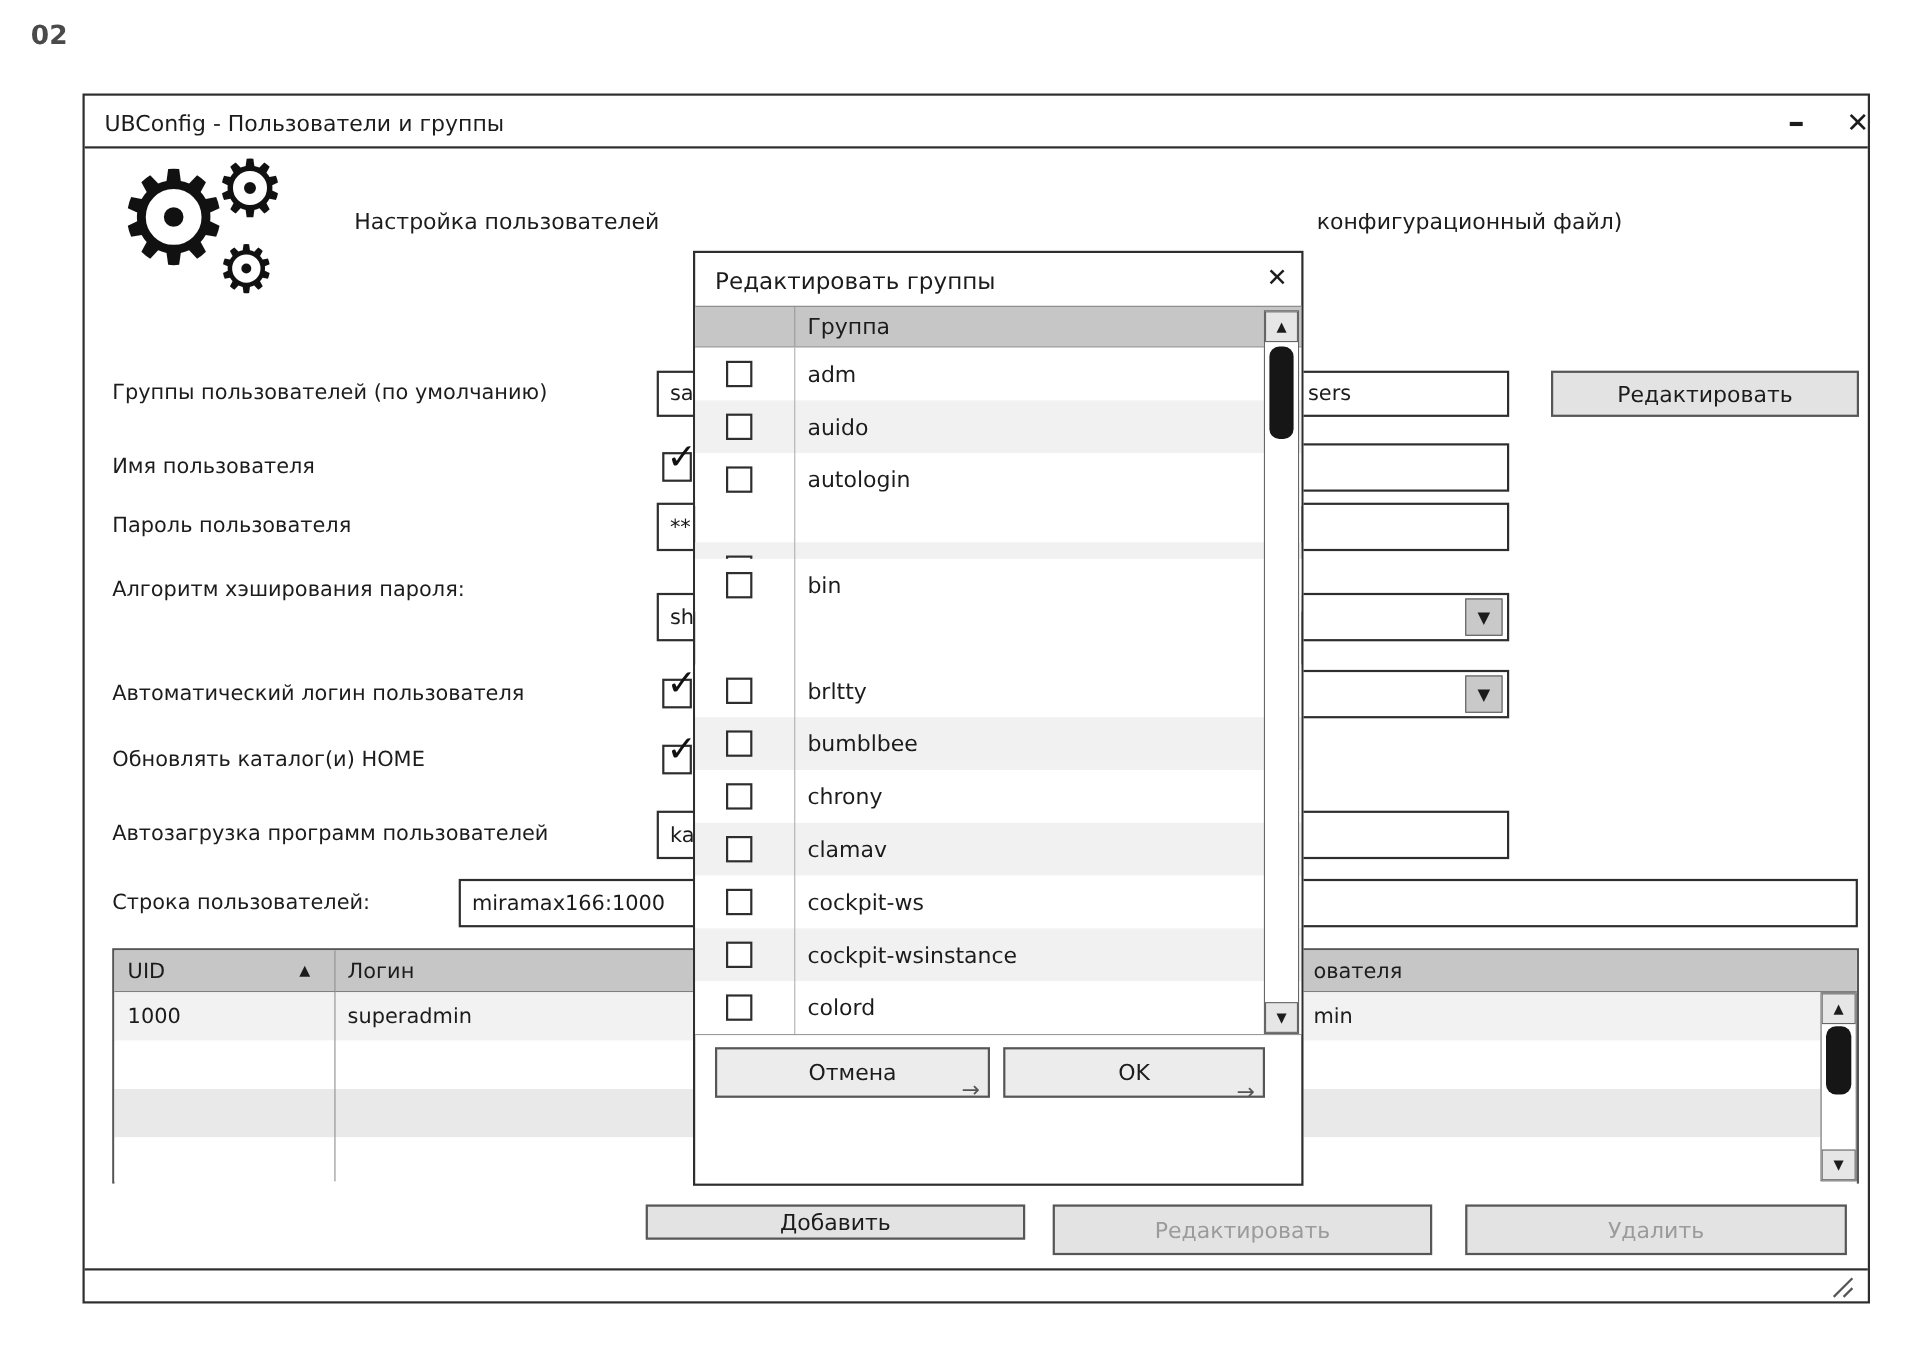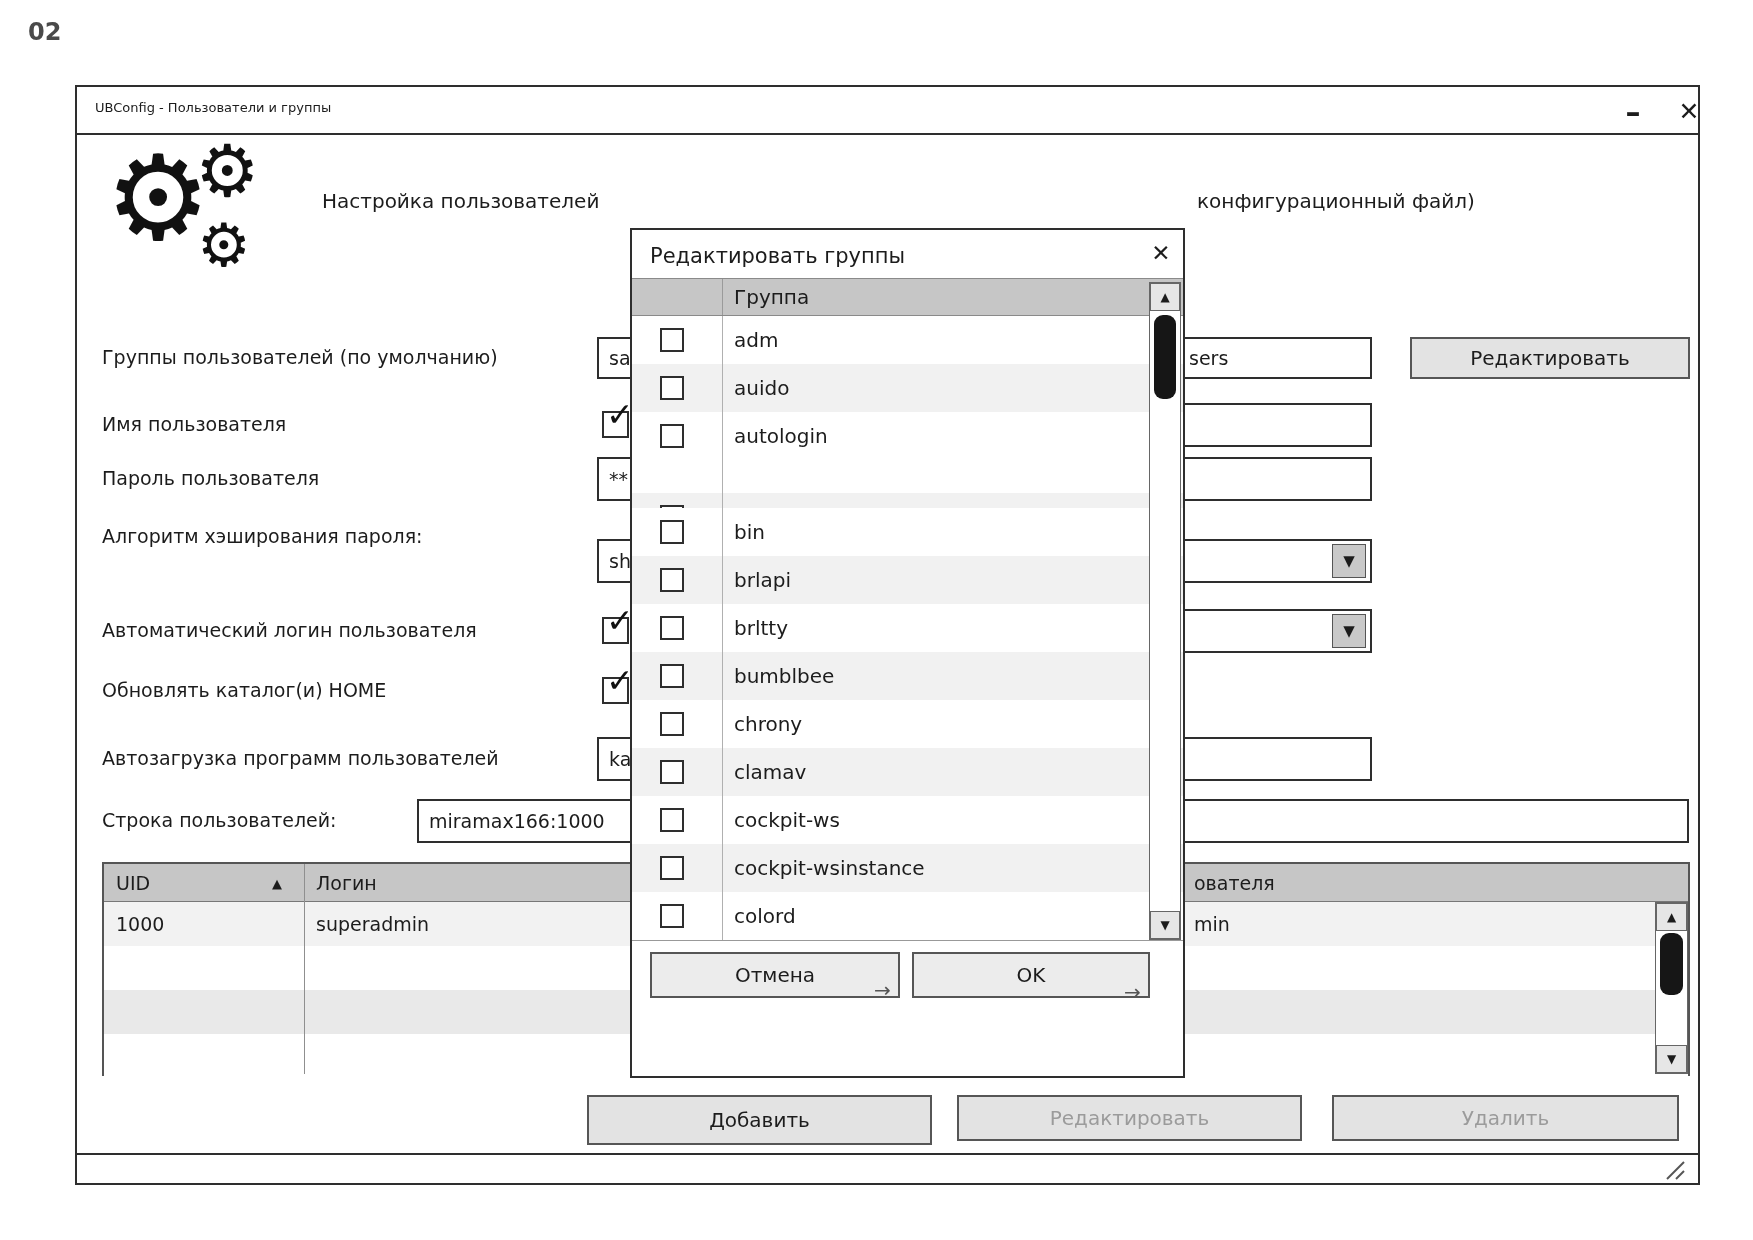--- a/index.html
+++ b/index.html
@@ -3,21 +3,21 @@
 <meta charset="utf-8">
 <style>
   * { margin:0; padding:0; box-sizing:border-box; }
   body { background:#fff; font-family:"DejaVu Sans", sans-serif; color:#1c1c1c; }
   .page { position:relative; width:1753px; height:1240px; background:#fff; overflow:hidden; }
   .abs { position:absolute; }
   .page-label { font-size:24px; font-weight:700; color:#4a4a4a; }
 
   .window { position:absolute; left:75px; top:85px; width:1625px; height:1100px;
             border:2px solid #2e2e2e; background:#fff; }
-  .window-title { font-size:13px; white-space:nowrap; }
+  .window-title { font-size:20px; white-space:nowrap; }
   .titlebar-sep { left:0; right:0; top:46px; height:0; border-top:2px solid #2e2e2e; }
   .win-ctl { font-weight:700; text-align:center; line-height:1; cursor:default; }
 
   .gear { color:#111; line-height:1; }
 
   .desc { font-size:20px; white-space:nowrap; }
   .lbl  { font-size:19px; white-space:nowrap; }
 
   .input { position:absolute; background:#fff; border:2px solid #2e2e2e; font-size:19px;
            display:flex; align-items:center; padding:0 10px; white-space:nowrap; overflow:hidden; }
@@ -152,21 +152,21 @@
         <div class="scroll-btn" style="top:0;">
           <span>▲</span>
         </div>
         <div class="scroll-thumb" style="top:30px; height:62px;"></div>
         <div class="scroll-btn" style="bottom:0;">
           <span>▼</span>
         </div>
       </div>
     </div>
 
-    <div class="btn" style="left:510px; top:1008px; width:345px; height:50px;">
+    <div class="btn" style="left:510px; top:1008px; width:345px; height:32px;">
       <span>Добавить</span>
     </div>
     <div class="btn disabled" style="left:880px; top:1008px; width:345px; height:46px;">
       <span>Редактировать</span>
     </div>
     <div class="btn disabled" style="left:1255px; top:1008px; width:347px; height:46px;">
       <span>Удалить</span>
     </div>
 
     <div class="abs" style="left:0; right:0; top:1066px; border-top:2px solid #2e2e2e;"></div>
@@ -201,24 +201,20 @@
       <span class="gname">autologin</span>
     </div>
     <div class="group-row alt" style="top:230px;margin-top:33px;">
       <div class="checkbox small" style="left:28px; top:12px;"></div>
       <span class="gname">avahi</span>
     </div>
     <div class="group-row" style="top:278px;">
       <div class="checkbox small" style="left:28px; top:12px;"></div>
       <span class="gname">bin</span>
     </div>
-    <div class="group-row alt" style="top:326px;">
-      <div class="checkbox small" style="left:28px; top:12px;"></div>
-      <span class="gname">brlapi</span>
-    </div>
     <div class="group-row" style="top:374px;">
       <div class="checkbox small" style="left:28px; top:12px;"></div>
       <span class="gname">brltty</span>
     </div>
     <div class="group-row" style="top:470px;">
       <div class="checkbox small" style="left:28px; top:12px;"></div>
       <span class="gname">chrony</span>
     </div>
     <div class="group-row alt" style="top:422px;">
       <div class="checkbox small" style="left:28px; top:12px;"></div>

